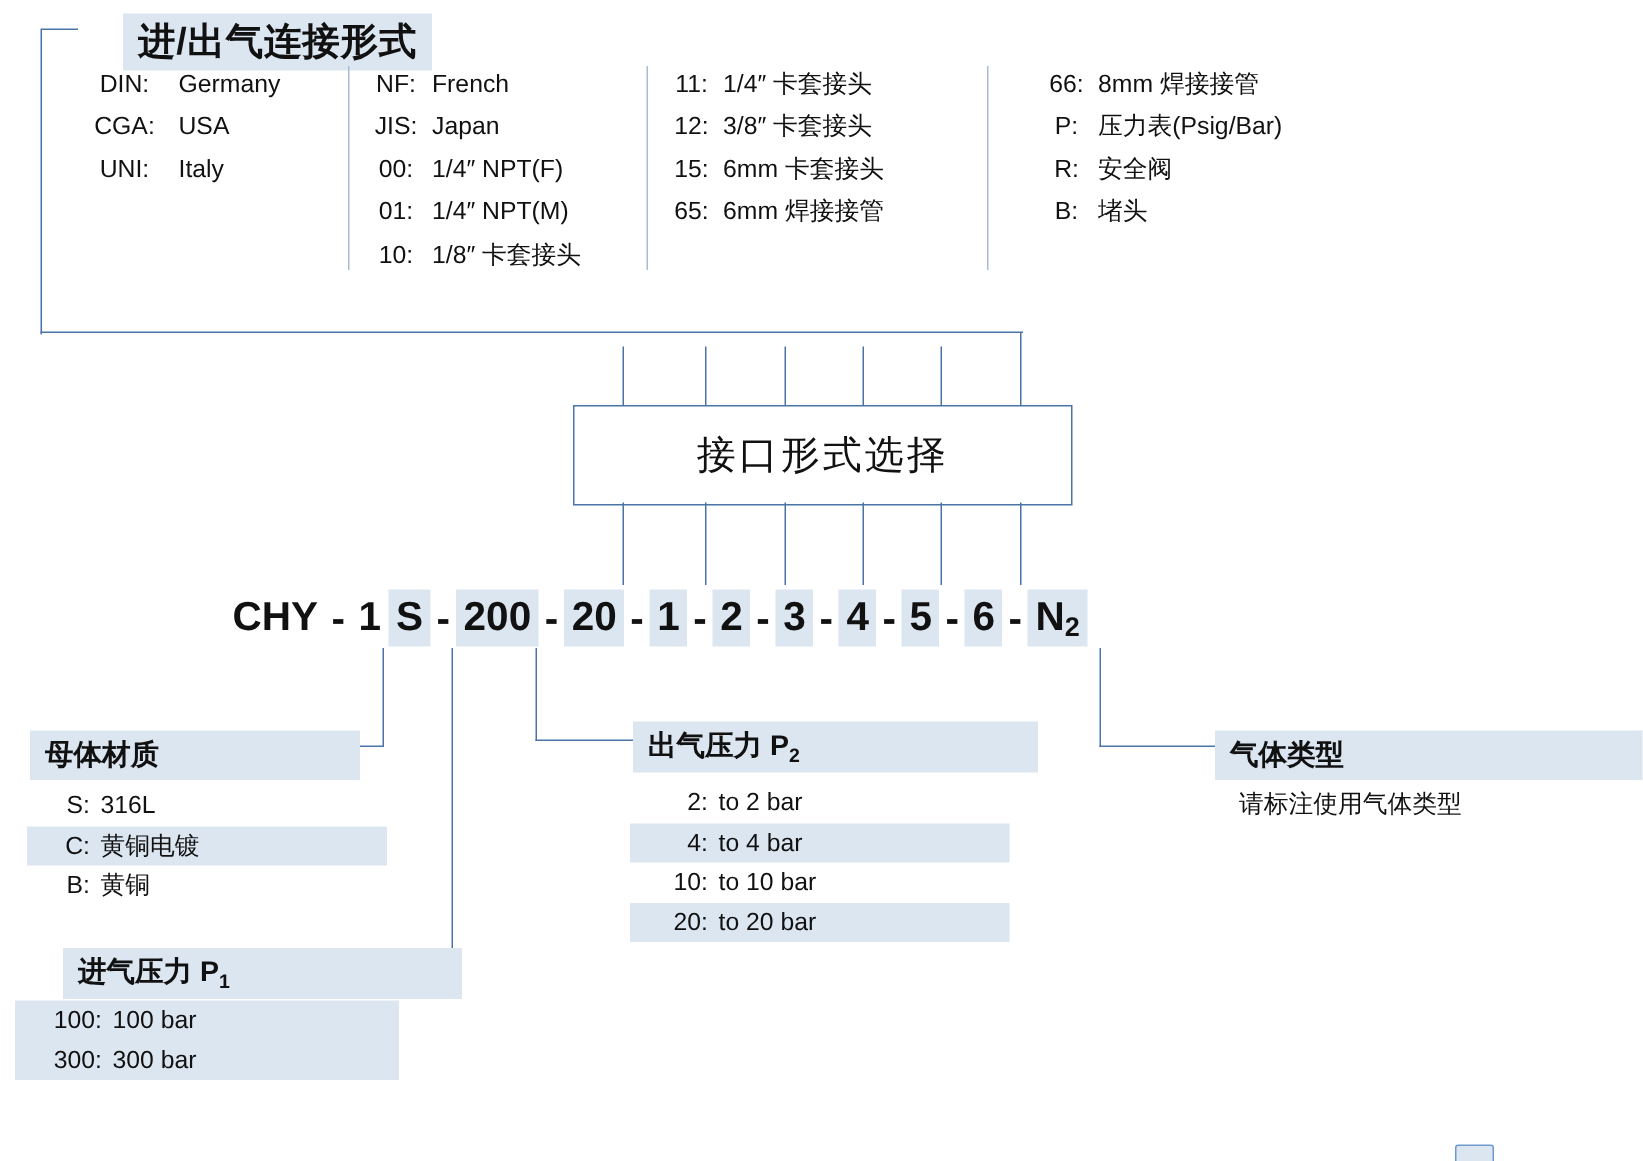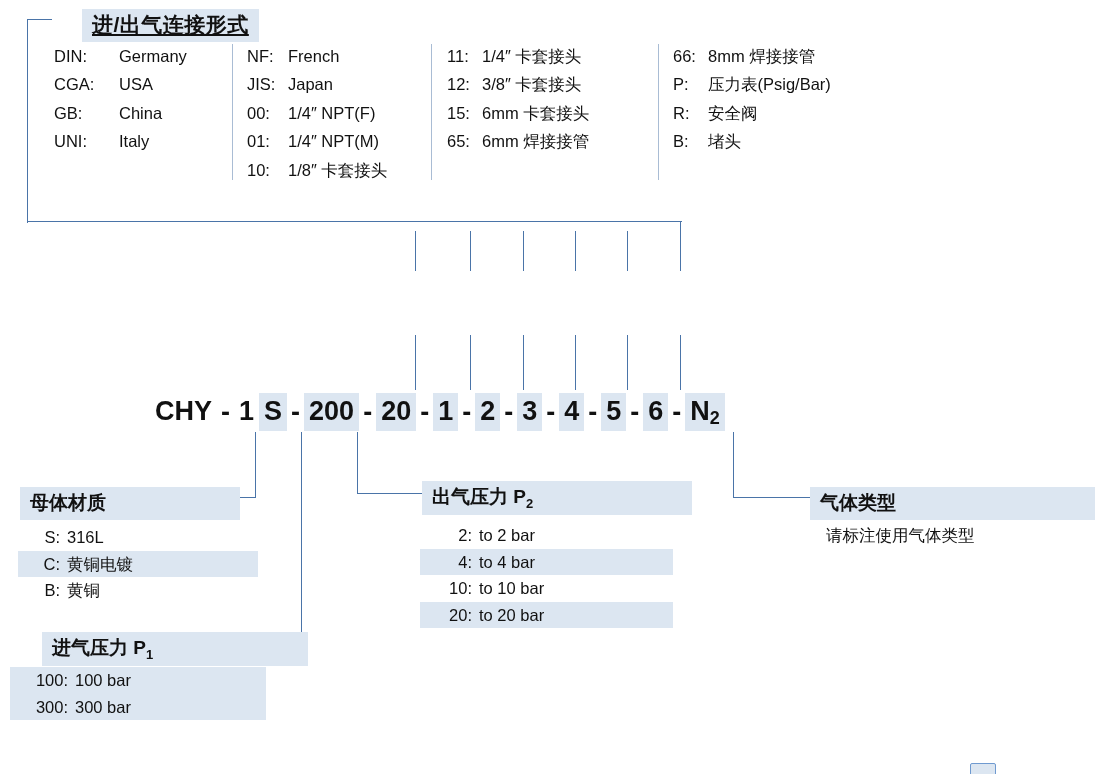--- a/index.html
+++ b/index.html
@@ -17,39 +17,38 @@
   .hl{background:#dce6f1;}
   .line{position:absolute;background:#4a74a8;}
   .vline{width:1.4px;}
   .hline{height:1.4px;}
 
   
   #top-panel{position:absolute;left:26px;top:6px;width:1040px;height:216px;}
   #top-title{
     position:absolute;left:56px;top:3px;
     background:#dce6f1;
-    font-size:21px;font-weight:600;letter-spacing:.5px;
+    font-size:25px;font-weight:600;letter-spacing:.5px;
     padding:2px 10px 3px 10px;
     white-space:nowrap;
-    text-decoration:underline;
   }
   .col{position:absolute;top:36px;}
   .col .row{
     display:flex;font-size:16.5px;line-height:28.4px;white-space:nowrap;
   }
-  .col .k{text-align:left;padding-right:7px;}
+  .col .k{text-align:center;padding-right:7px;}
   .col .v{text-align:left;}
   #col0{left:28px;}
   #col0 .k{width:58px;}
   #col1{left:221px;}
   #col1 .k{width:34px;}
   #col2{left:421px;}
   #col2 .k{width:28px;}
   #col3{left:647px;}
-  #col3 .k{width:28px;}
+  #col3 .k{width:28px;margin-left:24px;}
   .coldiv{position:absolute;top:38px;width:1.2px;height:136px;background:#a9bcd4;}
   #div1{left:206px;}
   #div2{left:405px;}
   #div3{left:632px;}
   #footnote{
     position:absolute;left:58px;top:192px;
     font-size:14.5px;font-weight:600;white-space:nowrap;
   }
   
   #br-stub{left:28px;top:19px;width:24px;height:1.4px;}
@@ -123,24 +122,20 @@
     <div class="col" id="col0">
         <div class="row">
           <span class="k">DIN:</span>
           <span class="v">Germany</span>
         </div>
         <div class="row">
           <span class="k">CGA:</span>
           <span class="v">USA</span>
         </div>
         <div class="row">
-          <span class="k">GB:</span>
-          <span class="v">China</span>
-        </div>
-        <div class="row">
           <span class="k">UNI:</span>
           <span class="v">Italy</span>
         </div>
       </div>
     <div class="col" id="col1">
         <div class="row">
           <span class="k">NF:</span>
           <span class="v">French</span>
         </div>
         <div class="row">
@@ -203,20 +198,23 @@
   <div class="line vline" id="br-vert"></div>
   <div class="line hline" id="br-bot"></div>
 
   <div class="line vline" style="left:415px;top:231px;height:40px;"></div>
   <div class="line vline" style="left:470px;top:231px;height:40px;"></div>
   <div class="line vline" style="left:523px;top:231px;height:40px;"></div>
   <div class="line vline" style="left:575px;top:231px;height:40px;"></div>
   <div class="line vline" style="left:627px;top:231px;height:40px;"></div>
   <div class="line vline" style="left:680px;top:222px;height:49px;"></div>
 
+  <div id="center-box">
+    <span id="center-label">接口形式选择</span>
+  </div>
 
   <div class="line vline" style="left:415px;top:335px;height:55px;"></div>
   <div class="line vline" style="left:470px;top:335px;height:55px;"></div>
   <div class="line vline" style="left:523px;top:335px;height:55px;"></div>
   <div class="line vline" style="left:575px;top:335px;height:55px;"></div>
   <div class="line vline" style="left:627px;top:335px;height:55px;"></div>
   <div class="line vline" style="left:680px;top:335px;height:55px;"></div>
 
   <div id="code">
       <span class="seg">CHY</span>

